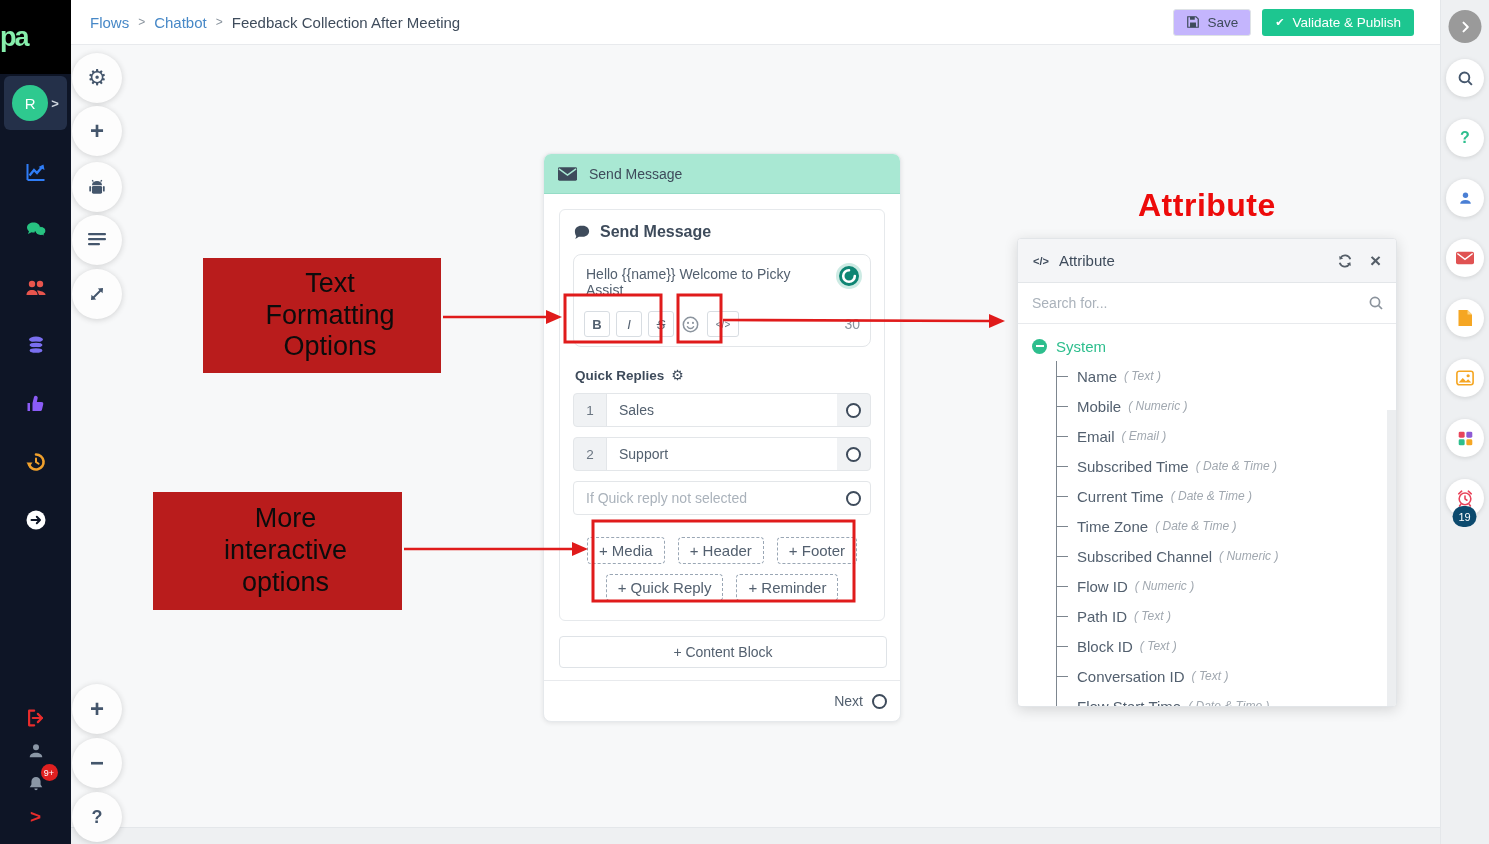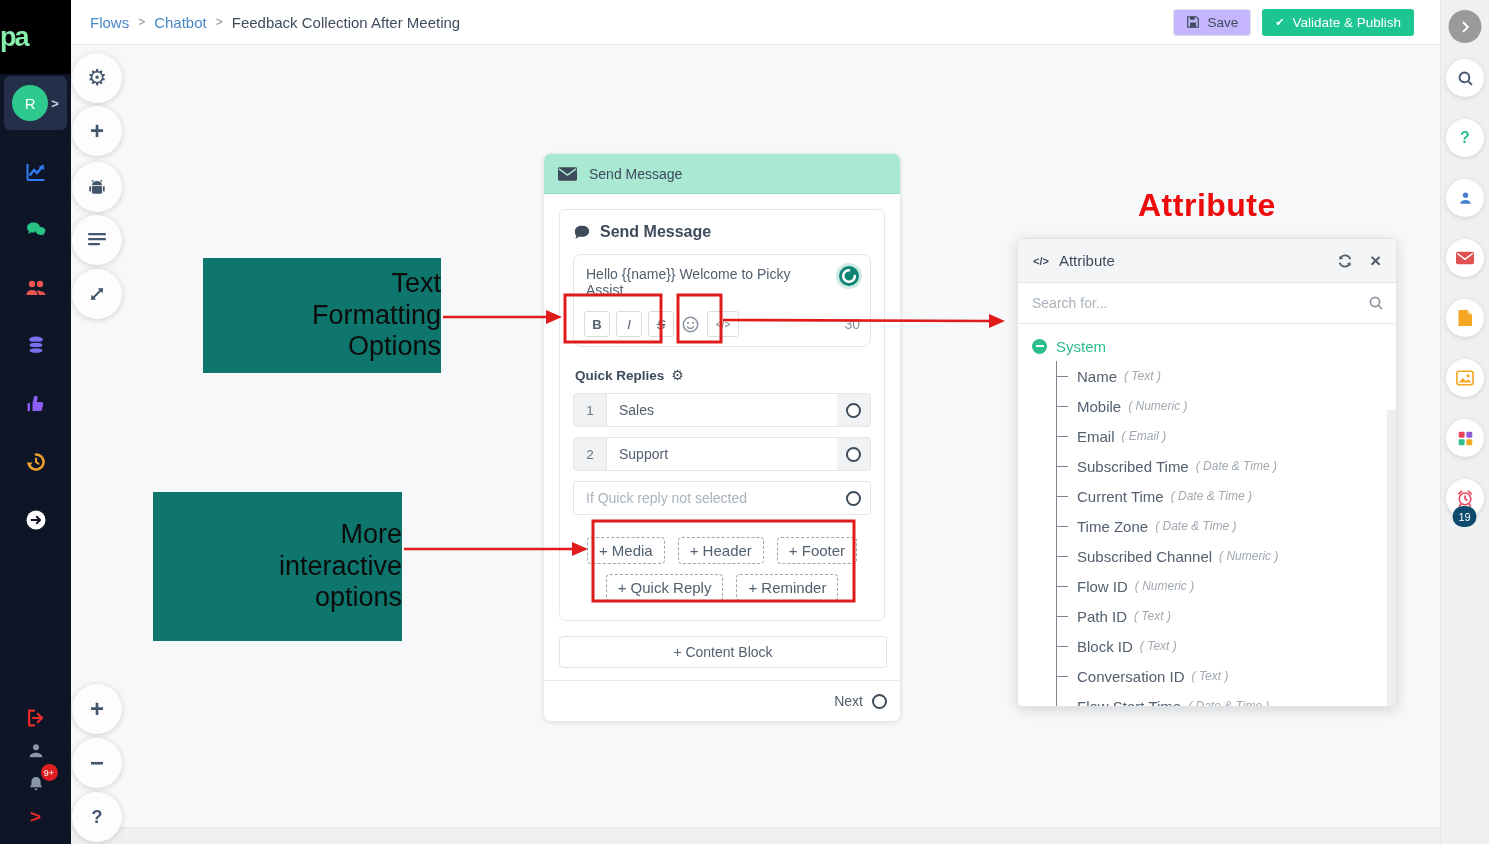--- a/index.html
+++ b/index.html
@@ -119,24 +119,24 @@
   .sys-minus { width:15px; height:15px; border-radius:50%; background:#2dbe8d; position:relative; flex:none; }
   .sys-minus::after { content:""; position:absolute; left:3.5px; top:6.5px; width:8px; height:2px; background:#fff; }
   .sys-label { color:#2dbe8d; font-size:15px; }
   .tree { margin-left:24px; border-left:1px solid #7d868f; }
   .attr-item { display:flex; align-items:center; height:30px; cursor:pointer; }
   .attr-item::before { content:""; width:11px; height:1px; background:#7d868f; margin-right:9px; flex:none; }
   .attr-name { font-size:15px; color:#53606f; }
   .attr-type { font-size:12px; font-style:italic; color:#a1a8b0; margin-left:7px; }
 
   
-  .ylabel { position:absolute; background:#0f766e; color:#0c0c0c; text-align:right; z-index:60;
+  .ylabel { position:absolute; background:#b91c1c; color:#0c0c0c; text-align:center; z-index:60;
             display:flex; flex-direction:column; justify-content:center; font-size:27px; line-height:1.18;padding-left:16px; }
   .ylabel1 { left:203px; top:258px; width:238px; height:115px; }
-  .ylabel2 { left:153px; top:492px; width:249px; height:149px; }
+  .ylabel2 { left:153px; top:492px; width:249px; height:118px; }
   .red-heading { position:absolute; left:1138px; top:187px; z-index:60; color:#ed0b0b;
                  font-size:32px; font-weight:bold; letter-spacing:.5px; }
   .overlay { position:absolute; left:0; top:0; width:1489px; height:844px; z-index:62; pointer-events:none; }
 </style>
 </head>
 <body>
 
 <div class="stage">
 
   <div class="lsb">

